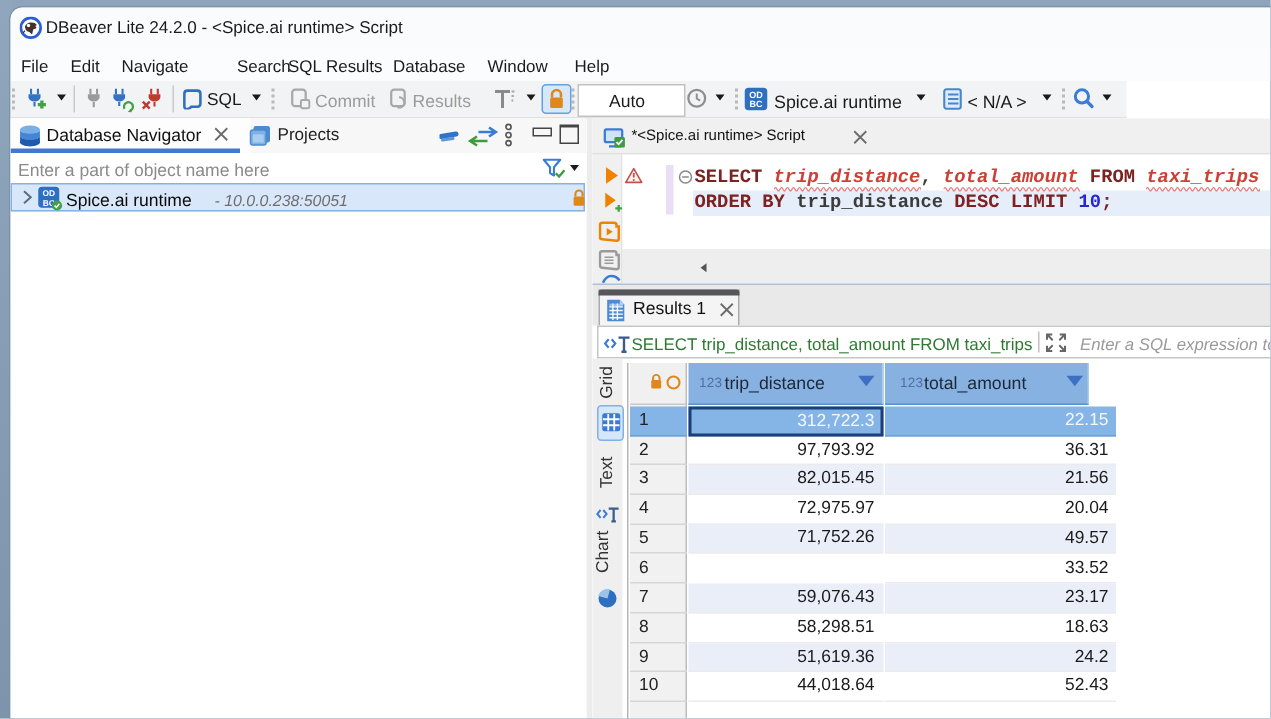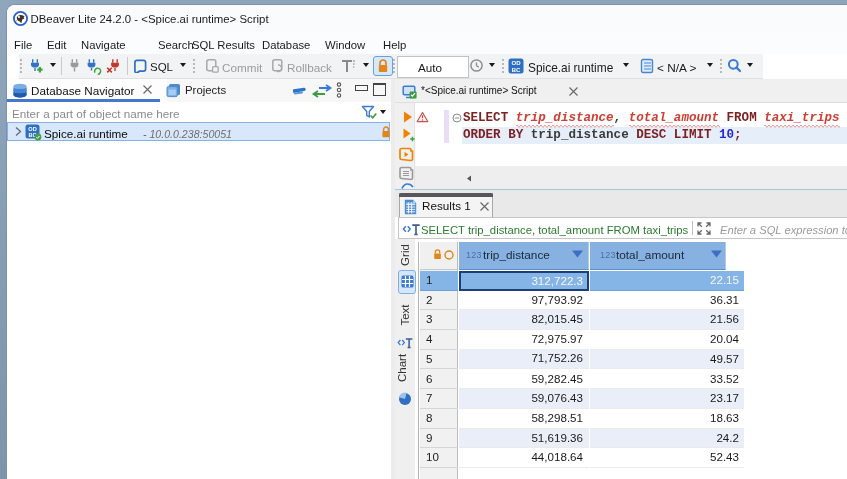--- a/index.html
+++ b/index.html
@@ -5,21 +5,21 @@
   html,body{margin:0;padding:0;}
   body{width:847px;height:479px;overflow:hidden;position:relative;
        font-family:"Liberation Sans",sans-serif;background:#8ea4ba;}
   .abs{position:absolute;}
   
   #win{left:7px;top:5px;width:840px;height:474px;background:#fff;
        border-top-left-radius:8px;overflow:hidden;box-shadow:0 0 0 1px #7c92a8;}
   
   #titlebar{left:0;top:0;width:840px;height:27px;background:#fafbfd;}
   #menubar{left:0;top:27px;width:840px;height:22px;background:#fbfcfd;padding-left:20px;}
-  #toolbar{left:12px;top:49px;width:744px;height:24px;background:#f2f3f4;border-bottom:1px solid #e0e0e0;text-decoration:underline;}
+  #toolbar{left:0;top:49px;width:744px;height:24px;background:#f2f3f4;border-bottom:1px solid #e0e0e0;text-decoration:underline;}
   #leftpanel{left:0;top:74px;width:384px;height:400px;background:#fff;}
   #rightpanel{left:388px;top:74px;width:452px;height:400px;background:#fff;}
   .sep{position:absolute;width:1px;background:#c9c9c9;}
   .dots{position:absolute;width:2px;border-left:2px dotted #b9b9b9;}
   .dd{position:absolute;width:0;height:0;border-left:3.5px solid transparent;border-right:3.5px solid transparent;border-top:4px solid #1a1a1a;}
   .t12{font-size:11.5px;color:#1b1b1b;}
   .kw{color:#7d2121;}
   .mi{font-size:11.3px;color:#1b1b1b;top:7px;}
   .idn{color:#cc4036;font-style:italic;}
   .num{color:#2626d9;}
@@ -112,21 +112,21 @@
 
     <svg class="abs" style="left:186px;top:4px;" width="15" height="16" viewBox="0 0 15 16">
       <rect x="1.8" y="1.8" width="9" height="11" rx="2" fill="none" stroke="#a8a8a8" stroke-width="1.5"></rect>
       <rect x="7.6" y="8.6" width="5.6" height="5.6" rx="1" fill="#f2f3f4" stroke="#a8a8a8" stroke-width="1.3"></rect>
     </svg>
     <span class="abs" style="left:203px;top:6.5px;font-size:11.7px;color:#9b9b9b;">Commit</span>
     <svg class="abs" style="left:252px;top:4px;" width="15" height="16" viewBox="0 0 15 16">
       <rect x="1.8" y="1.8" width="9" height="11" rx="2" fill="none" stroke="#a8a8a8" stroke-width="1.5"></rect>
       <path d="M6 13.5 a3.4 3.4 0 1 0 1 -6.6" fill="none" stroke="#a8a8a8" stroke-width="1.3"></path>
     </svg>
-    <span class="abs" style="left:268px;top:6.5px;font-size:11.7px;color:#9b9b9b;">Rollback</span>
+    <span class="abs" style="left:268px;top:6.5px;font-size:11.7px;color:#9b9b9b;">Results</span>
 
     <svg class="abs" style="left:321px;top:4px;" width="18" height="16" viewBox="0 0 18 16">
       <path d="M2 3 h10 M7 3 v11" stroke="#8a8a8a" stroke-width="2"></path>
       <path d="M13 3 h2 M13 6 h1.6 M13 9 h1.2" stroke="#a8a8a8" stroke-width="1.4"></path>
     </svg>
     <div class="dd" style="left:344px;top:9px;"></div>
 
     <div class="abs" style="left:354px;top:2px;width:20px;height:20px;background:#d7e8fa;border:1px solid #66a0e0;border-radius:3px;box-sizing:border-box;"></div>
     <svg class="abs" style="left:358px;top:4.5px;" width="12" height="15" viewBox="0 0 12 15">
       <path d="M3 6 v-2 a3 3 0 0 1 6 0 v2" fill="none" stroke="#e0861a" stroke-width="1.7"></path>
@@ -389,21 +389,20 @@
     <div class="abs rn" style="top:231.4px;">3</div>
     <div class="abs c1 st" style="top:231.4px;">82,015.45</div>
     <div class="abs c2 st" style="top:231.4px;">21.56</div>
     <div class="abs rn" style="top:251.1px;">4</div>
     <div class="abs c1" style="top:251.1px;">72,975.97</div>
     <div class="abs c2" style="top:251.1px;">20.04</div>
     <div class="abs rn" style="top:270.8px;">5</div>
     <div class="abs c1 st" style="top:270px;">71,752.26</div>
     <div class="abs c2 st" style="top:270.8px;">49.57</div>
     <div class="abs rn" style="top:290.5px;">6</div>
-    <div class="abs c1" style="top:290.5px;">59,282.45</div>
     <div class="abs c2" style="top:290.5px;">33.52</div>
     <div class="abs rn" style="top:310.2px;">7</div>
     <div class="abs c1 st" style="top:310.2px;">59,076.43</div>
     <div class="abs c2 st" style="top:310.2px;">23.17</div>
     <div class="abs rn" style="top:329.9px;">8</div>
     <div class="abs c1" style="top:329.9px;">58,298.51</div>
     <div class="abs c2" style="top:329.9px;">18.63</div>
     <div class="abs rn" style="top:349.6px;">9</div>
     <div class="abs c1 st" style="top:349.6px;">51,619.36</div>
     <div class="abs c2 st" style="top:349.6px;">24.2</div>

